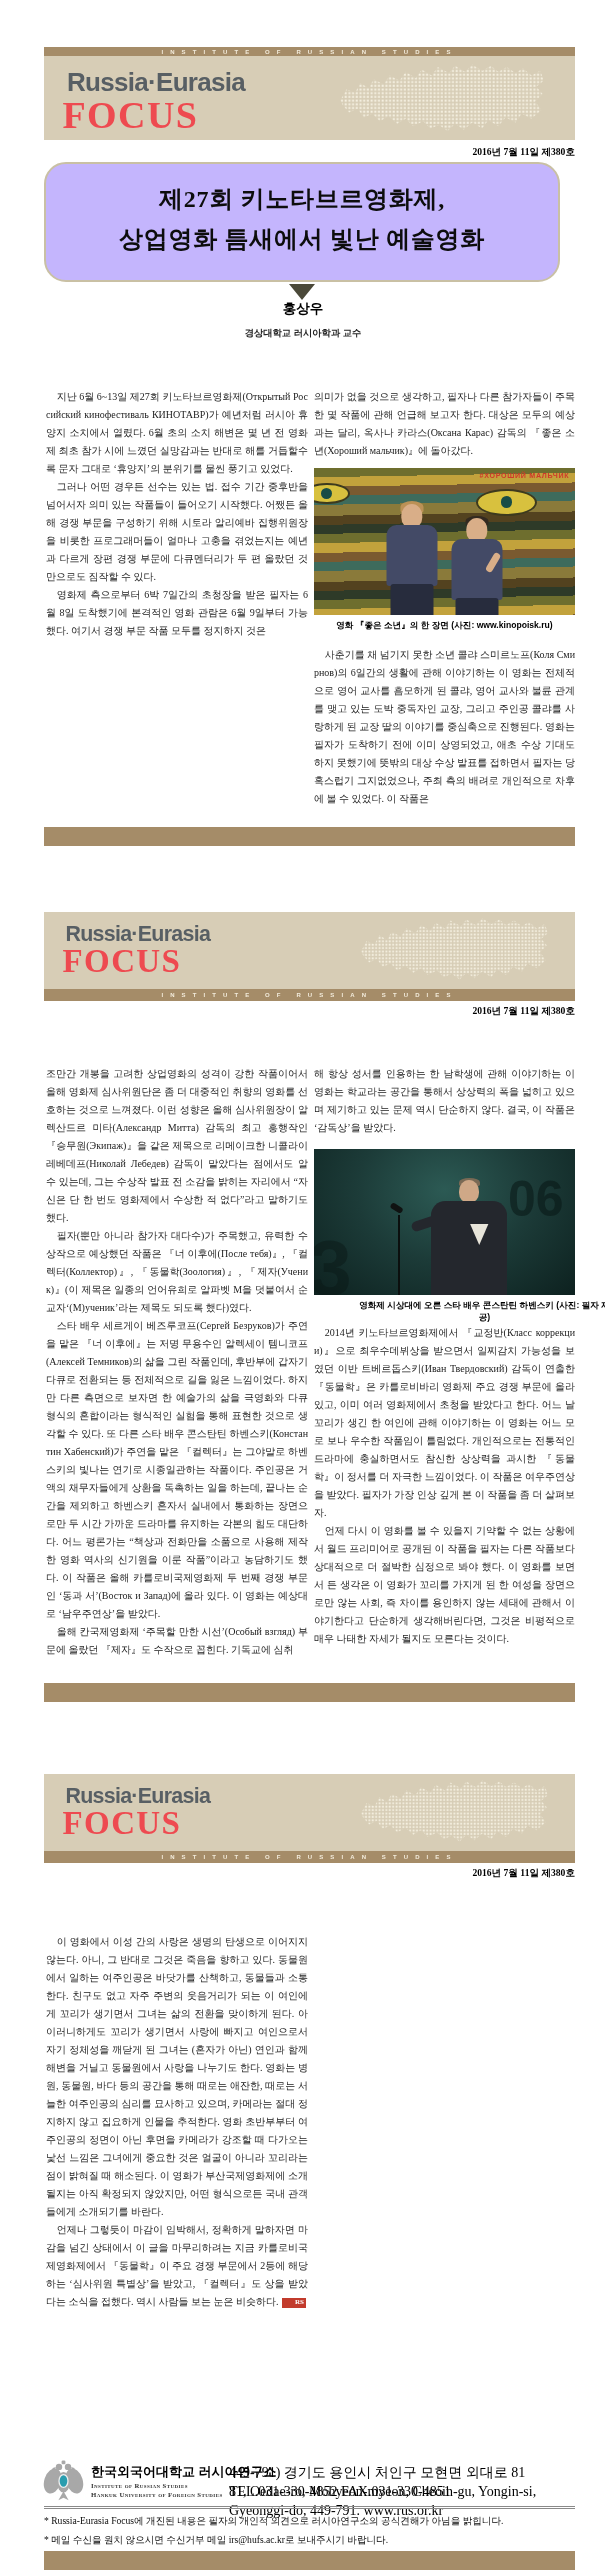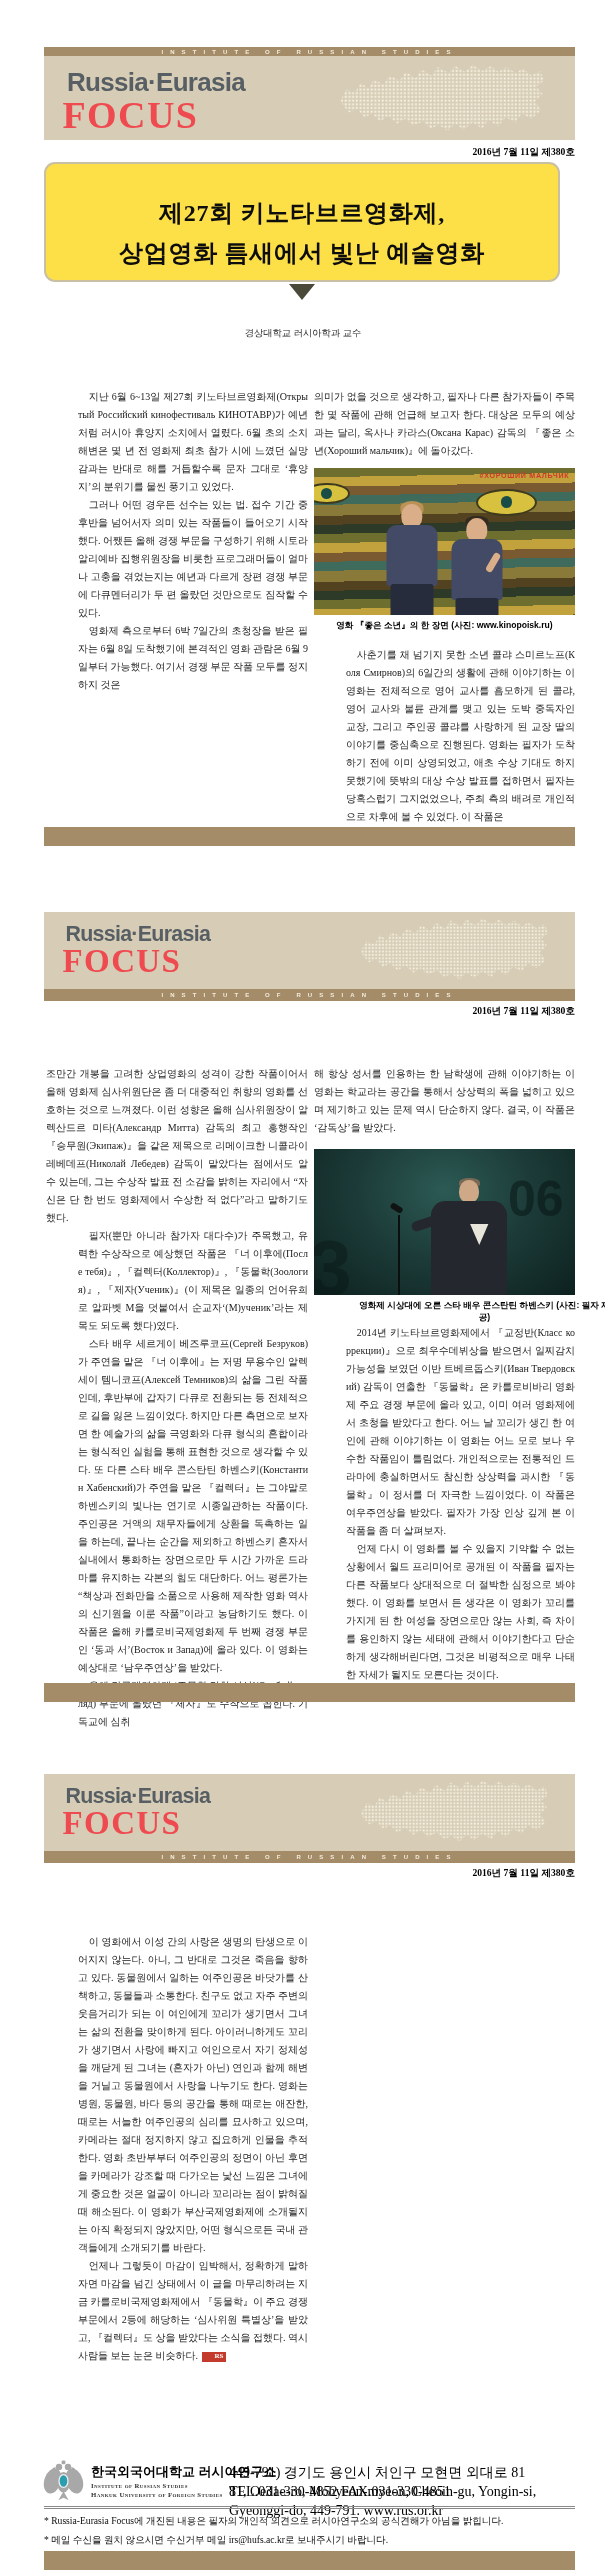--- a/index.html
+++ b/index.html
@@ -15,37 +15,37 @@
   .brand-top { position:absolute; font-family:"Liberation Sans","DejaVu Sans",sans-serif;
                font-weight:bold; color:#585f64; letter-spacing:-0.7px; }
   .brand-bottom { position:absolute; font-family:"Liberation Serif","DejaVu Serif",serif;
                   font-weight:bold; color:#ee4a50; letter-spacing:1.4px; }
   .mapsvg { position:absolute; right:7.1px; }
   .dateline { position:absolute; left:44px; width:531px; text-align:right;
               font-size:9.6px; font-weight:bold; color:#000; }
 
   
   .title-bubble { position:absolute; left:44px; top:162px; width:516px; height:120px;
-                  border:2.1px solid #c9c0a4; border-radius:11px; background:#fde047;
-                  text-align:center; padding-top:29px; }
+                  border:2.1px solid #c9c0a4; border-radius:22px; background:#c4b5fd;
+                  text-align:center; padding-top:15px; }
   .title-line { font-size:24px; font-weight:bold; color:#0d0d0d; line-height:40px; letter-spacing:0.7px; }
   .bubble-pointer { position:absolute; left:289px; top:284px; width:0; height:0;
                     border-left:13.5px solid transparent; border-right:13.5px solid transparent;
                     border-top:16.4px solid #4b4939; }
   .author { position:absolute; left:0; top:300px; width:606px; text-align:center;
             font-family:"Liberation Sans","DejaVu Sans",sans-serif; font-size:13.5px; font-weight:bold; color:#000; }
   .affil { position:absolute; left:0; top:327px; width:606px; text-align:center;
-           font-family:"Liberation Sans","DejaVu Sans",sans-serif; font-size:9.3px; font-weight:normal; color:#222; }
+           font-family:"Liberation Sans","DejaVu Sans",sans-serif; font-size:9.3px; font-weight:bold; color:#222; }
 
   
   .col { position:absolute; font-size:10px; line-height:18px; color:#1c1c1c; text-align:justify; }
   .col-l { left:46px; width:262px; }
   .col-r { left:314px; width:261px; }
   .bp { text-align:justify; word-break:break-all; }
-  .ind { text-indent:10.7px;margin-left:32px; }
+  .ind { text-indent:10.7px; }
 
   .caption { position:absolute; left:314px; width:261px; text-align:center;
              font-family:"Liberation Sans","DejaVu Sans",sans-serif;
              font-size:8.6px; font-weight:bold; color:#000; }
 
   .pagebar { position:absolute; left:44px; width:531px; height:19px; background:#a58c68; }
 
   
   .photo { position:absolute; left:314px; width:261px; overflow:hidden;padding-left:32px; }
   .ph1 { top:468px; height:147px;
@@ -136,20 +136,21 @@
   </div>
 
   <div class="dateline" style="top:146px;">2016년 7월 11일 제380호</div>
 
   <div class="title-bubble">
     <div class="title-line">제27회 키노타브르영화제,</div>
     <div class="title-line">상업영화 틈새에서 빛난 예술영화</div>
   </div>
   <div class="bubble-pointer"></div>
 
+  <div class="author">홍상우</div>
   <div class="affil">경상대학교 러시아학과 교수</div>
 
   <div class="col col-l" style="top:388px;">
     <p class="bp ind">지난 6월 6~13일 제27회 키노타브르영화제(Открытый Российский кинофестиваль КИНОТАВР)가 예년처럼 러시아 휴양지 소치에서 열렸다. 6월 초의 소치 해변은 몇 년 전 영화제 최초 참가 시에 느꼈던 실망감과는 반대로 해를 거듭할수록 문자 그대로 ‘휴양지’의 분위기를 물씬 풍기고 있었다.</p>
     <p class="bp ind">그러나 어떤 경우든 선수는 있는 법. 접수 기간 중후반을 넘어서자 의미 있는 작품들이 들어오기 시작했다. 어쨌든 올해 경쟁 부문을 구성하기 위해 시토라 알리예바 집행위원장을 비롯한 프로그래머들이 얼마나 고충을 겪었는지는 예년과 다르게 장편 경쟁 부문에 다큐멘터리가 두 편 올랐던 것만으로도 짐작할 수 있다.</p>
     <p class="bp ind">영화제 측으로부터 6박 7일간의 초청장을 받은 필자는 6월 8일 도착했기에 본격적인 영화 관람은 6월 9일부터 가능했다. 여기서 경쟁 부문 작품 모두를 정지하지 것은</p>
   </div>
 
   <div class="col col-r" style="top:388px;">
     <p class="bp">의미가 없을 것으로 생각하고, 필자나 다른 참가자들이 주목한 몇 작품에 관해 언급해 보고자 한다. 대상은 모두의 예상과는 달리, 옥사나 카라스(Оксана Карас) 감독의 『좋은 소년(Хороший мальчик)』에 돌아갔다.</p>

